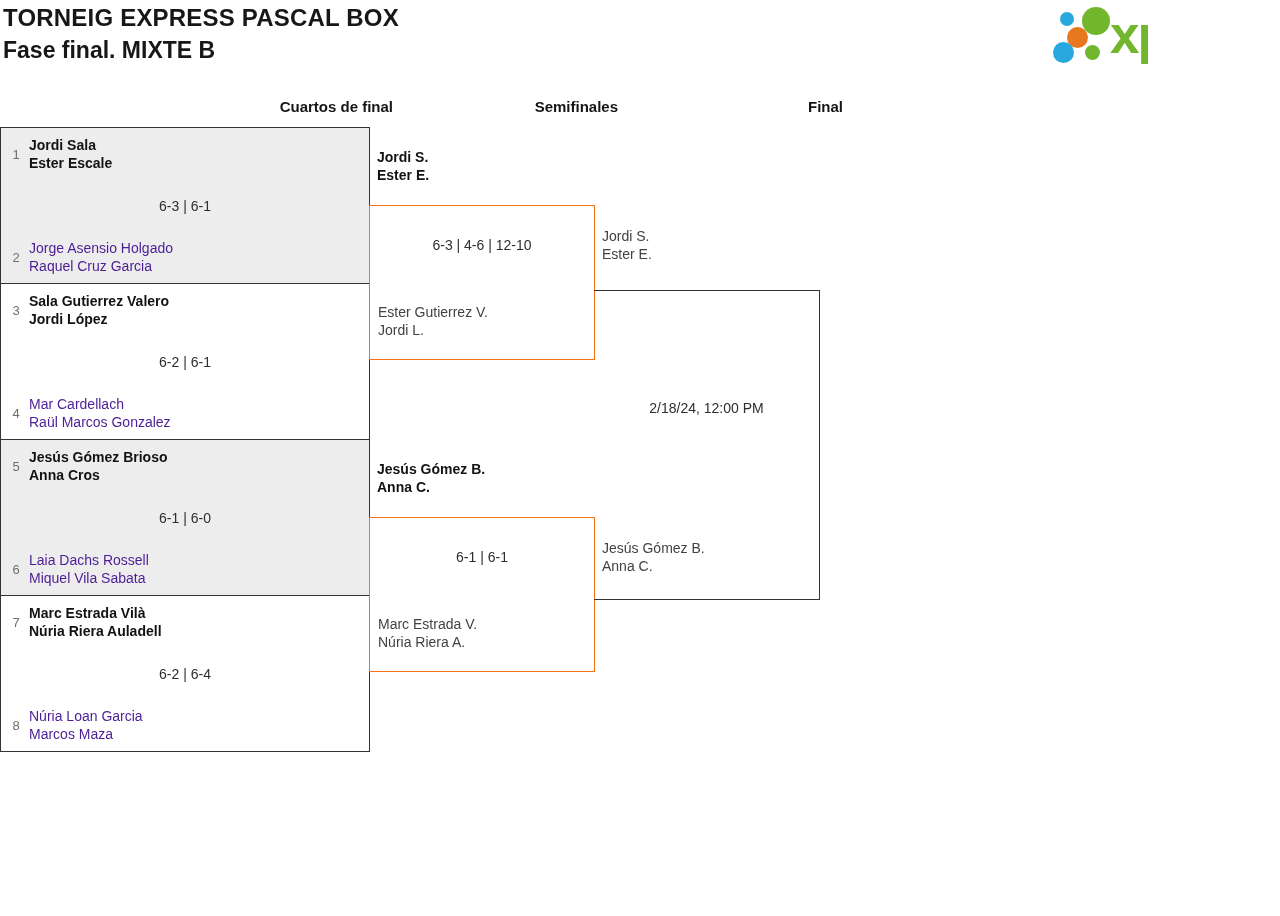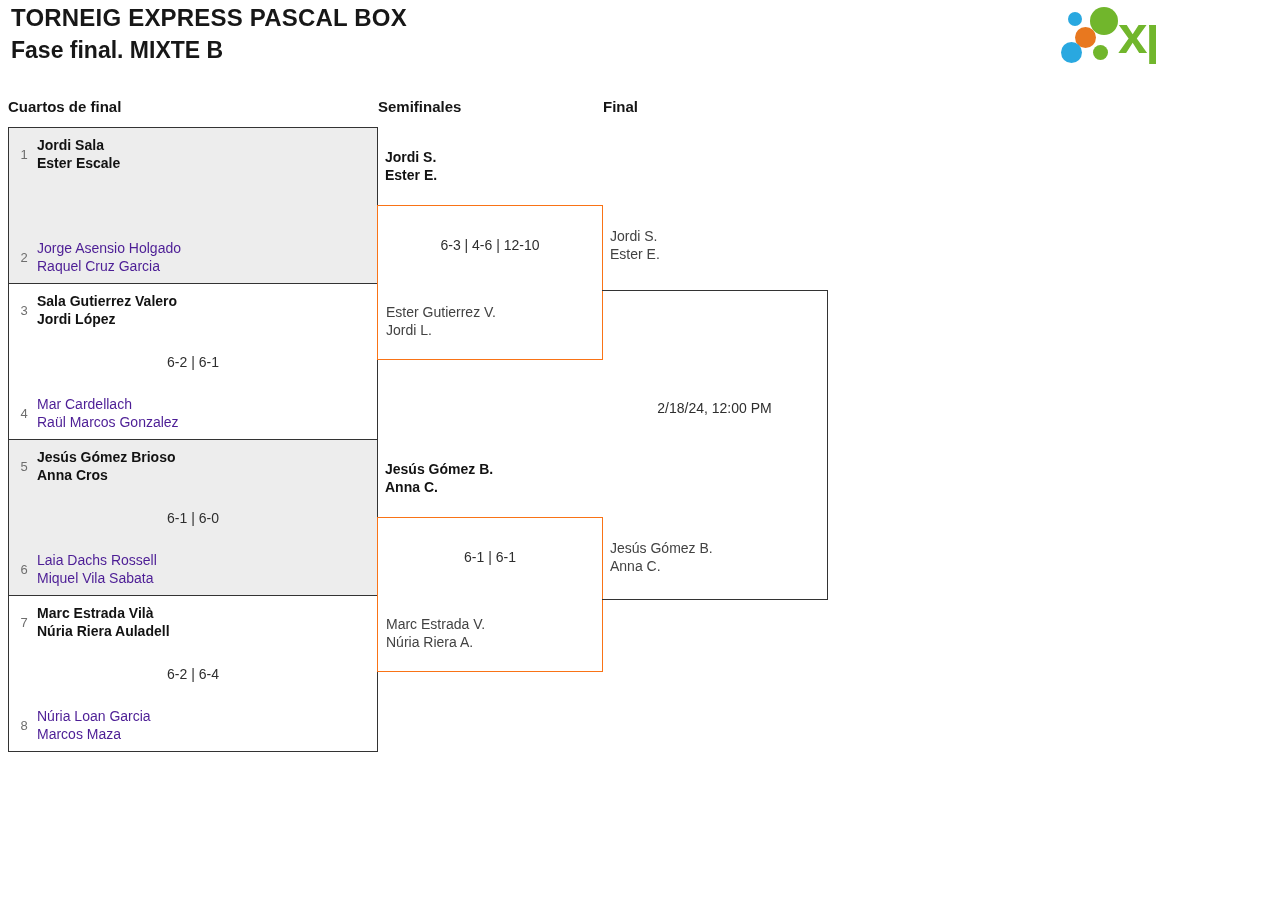--- a/index.html
+++ b/index.html
@@ -3,21 +3,20 @@
 <meta charset="utf-8">
 <style>
   html, body { margin: 0; padding: 0; background: #ffffff; }
   body { font-family: "Liberation Sans", sans-serif; }
   .page {
     position: relative;
     width: 1148px;
     height: 916px;
     background: #ffffff;
     overflow: hidden;
-    margin-left: 8px;
   }
   
   .title {
     position: absolute; left: 3px; top: 3px;
     font-size: 24px; font-weight: 700; color: #171717;
     line-height: 30px; letter-spacing: 0.2px;
   }
   .subtitle {
     position: absolute; left: 3px; top: 35px;
     font-size: 23px; font-weight: 600; color: #171717;
@@ -31,22 +30,23 @@
   .dot-blue-md   { left:  5px; top: 42px; width: 21px; height: 21px; }
   .dot-green-sm  { left: 37px; top: 45px; width: 15px; height: 15px; }
   .logo-text {
     position: absolute; left: 62px; top: 4px;
     font-size: 53px; font-weight: 700; letter-spacing: -2px;
     line-height: 62px;
   }
   
   .round-header {
     position: absolute; top: 98px; height: 18px;
-    text-align: left; font-size: 15px; font-weight: 600; color: #151515;
+    text-align: right; font-size: 15px; font-weight: 600; color: #151515;
     line-height: 18px;
+    padding-left: 23px;
   }
   .rh-qf { left: 0; width: 370px; }
   .rh-sf { left: 370px; width: 225px; }
   .rh-f  { left: 595px; width: 225px; }
   
   .qf-box {
     position: absolute; left: 0; width: 370px; height: 157px;
     border: 1px solid #333333; box-sizing: border-box; background: #ffffff;
   }
   .qf-box.alt { background: #ededed; }
@@ -109,20 +109,21 @@
   <div class="round-header rh-f">Final</div>
 
   <div class="qf-box alt" style="top:127px">
     <div class="team-row" style="top:8px">
       <span class="seed">1</span>
       <div class="names winner">
         <div>Jordi Sala</div>
         <div>Ester Escale</div>
       </div>
     </div>
+    <div class="score">6-3 | 6-1</div>
     <div class="team-row" style="top:111px">
       <span class="seed">2</span>
       <div class="names">
         <div>Jorge Asensio Holgado</div>
         <div>Raquel Cruz Garcia</div>
       </div>
     </div>
   </div>
 
   <div class="qf-box" style="top:283px">

